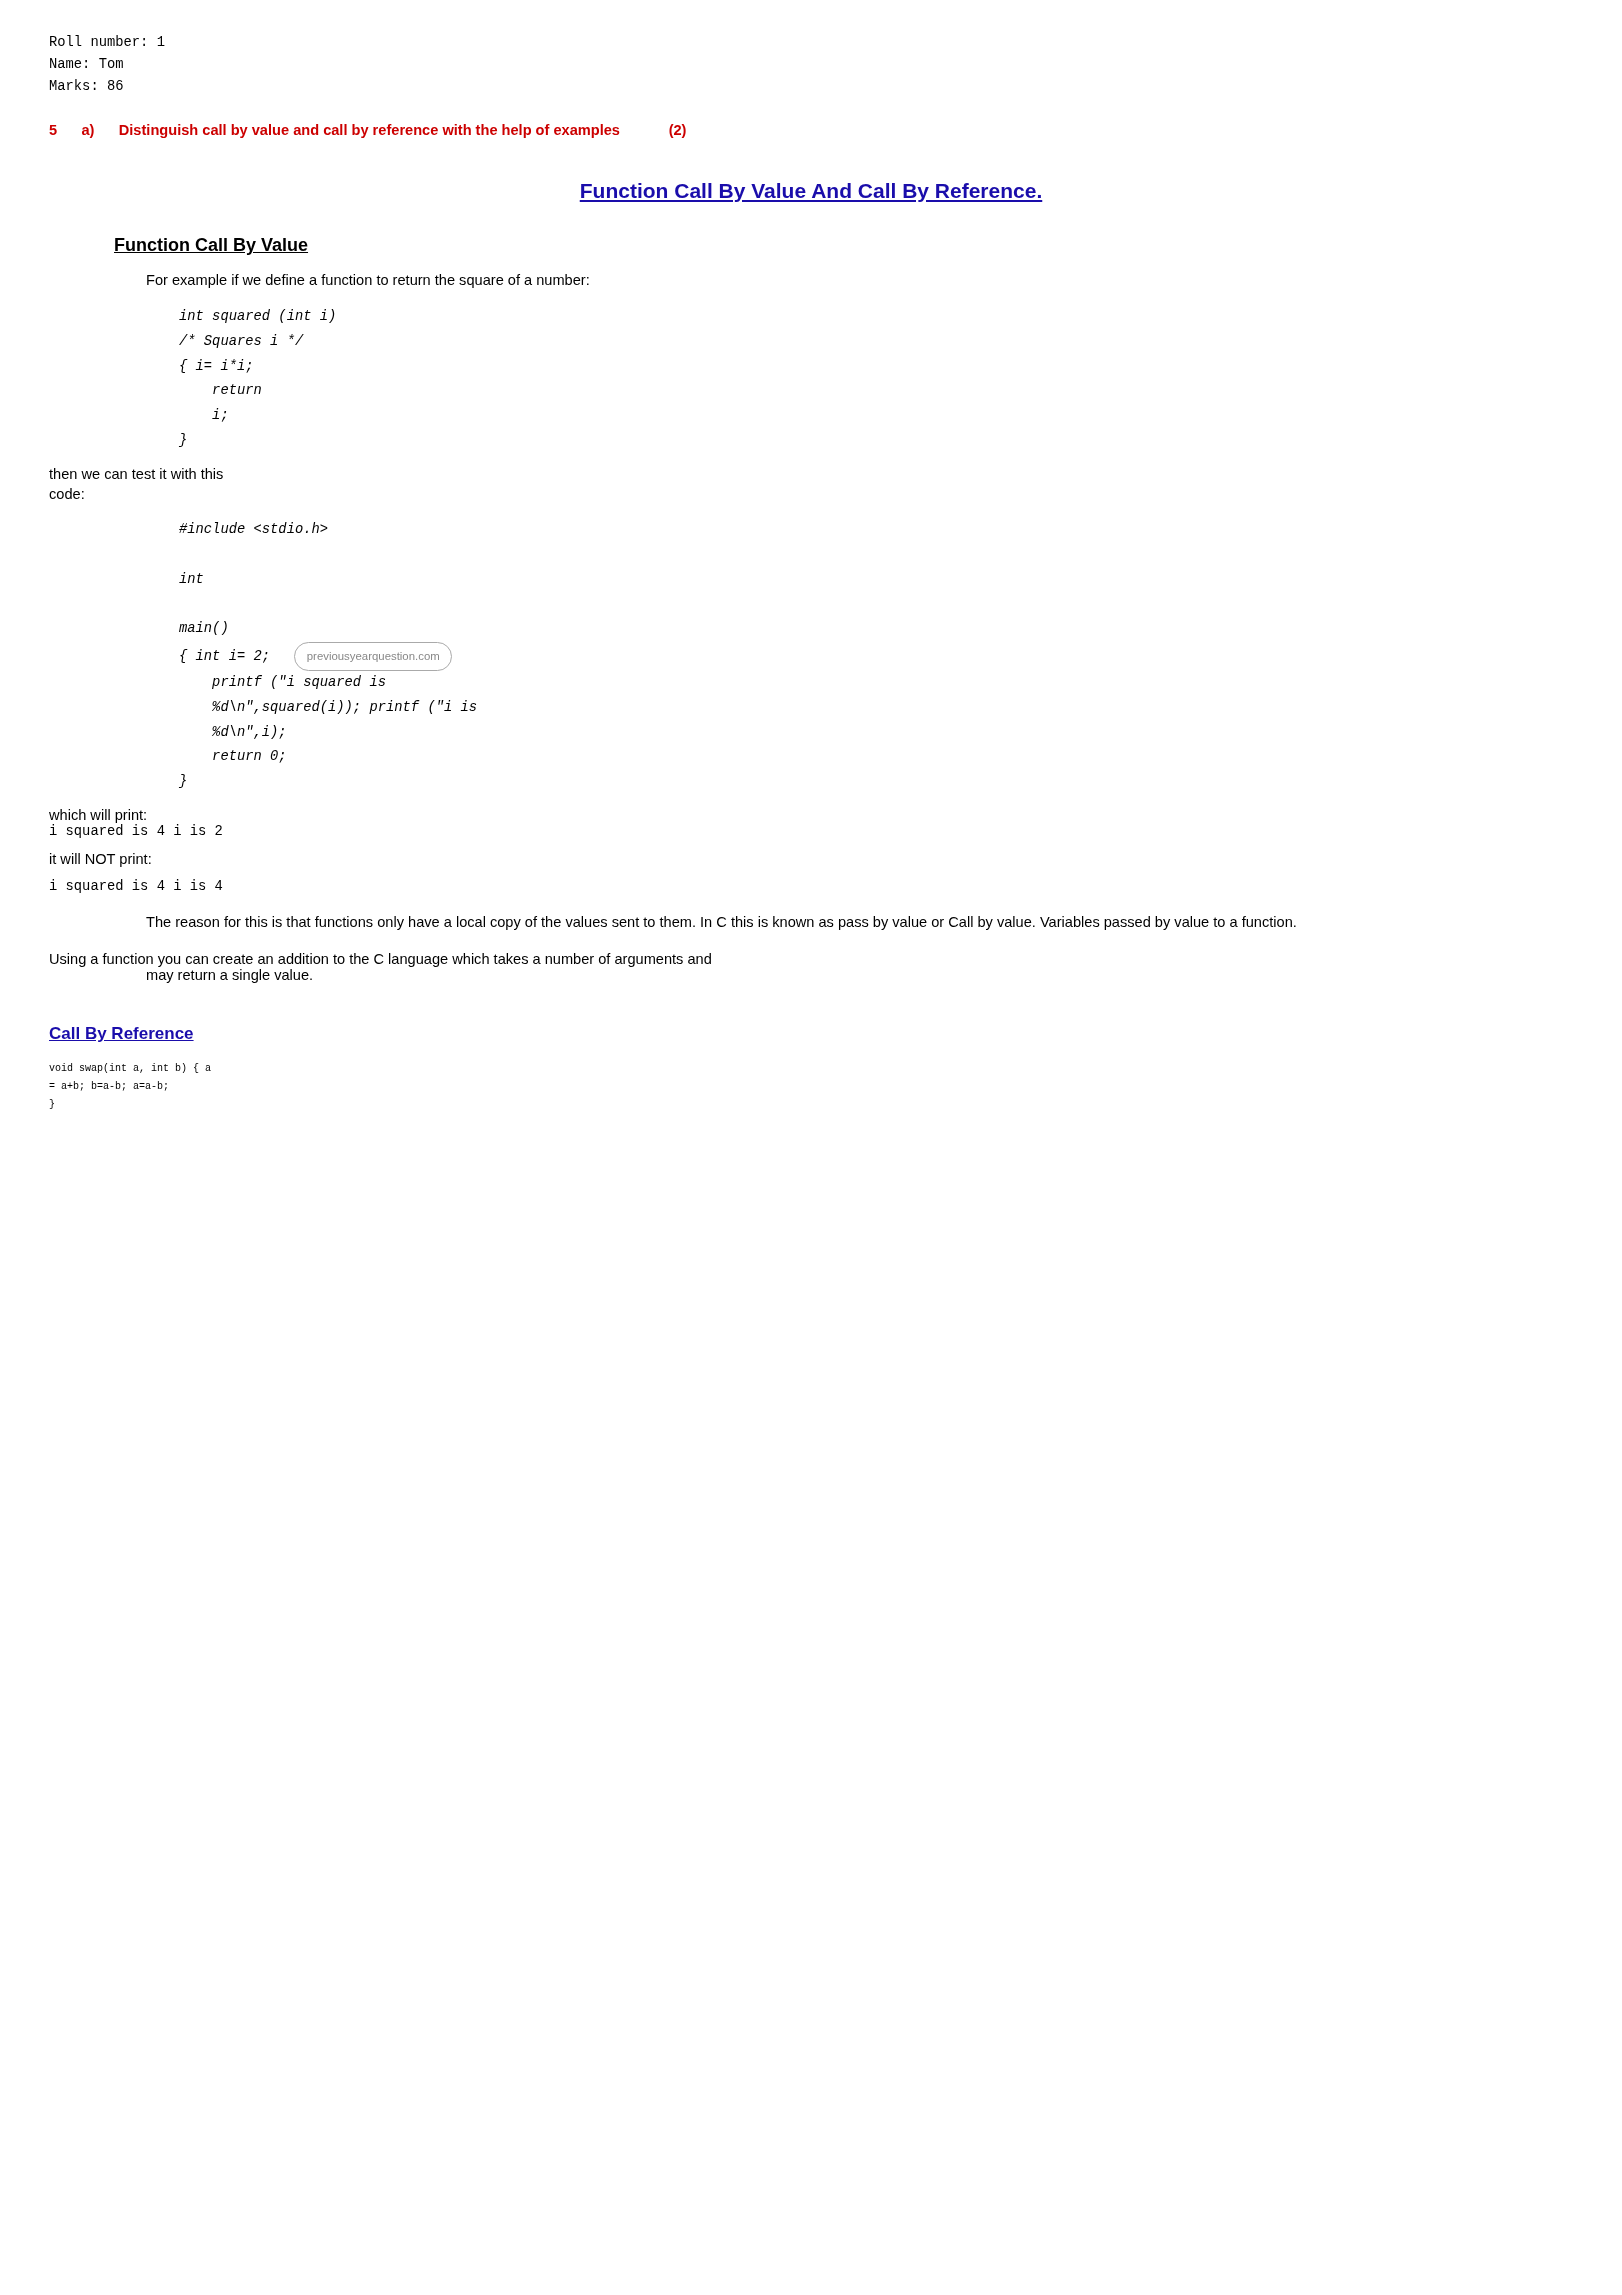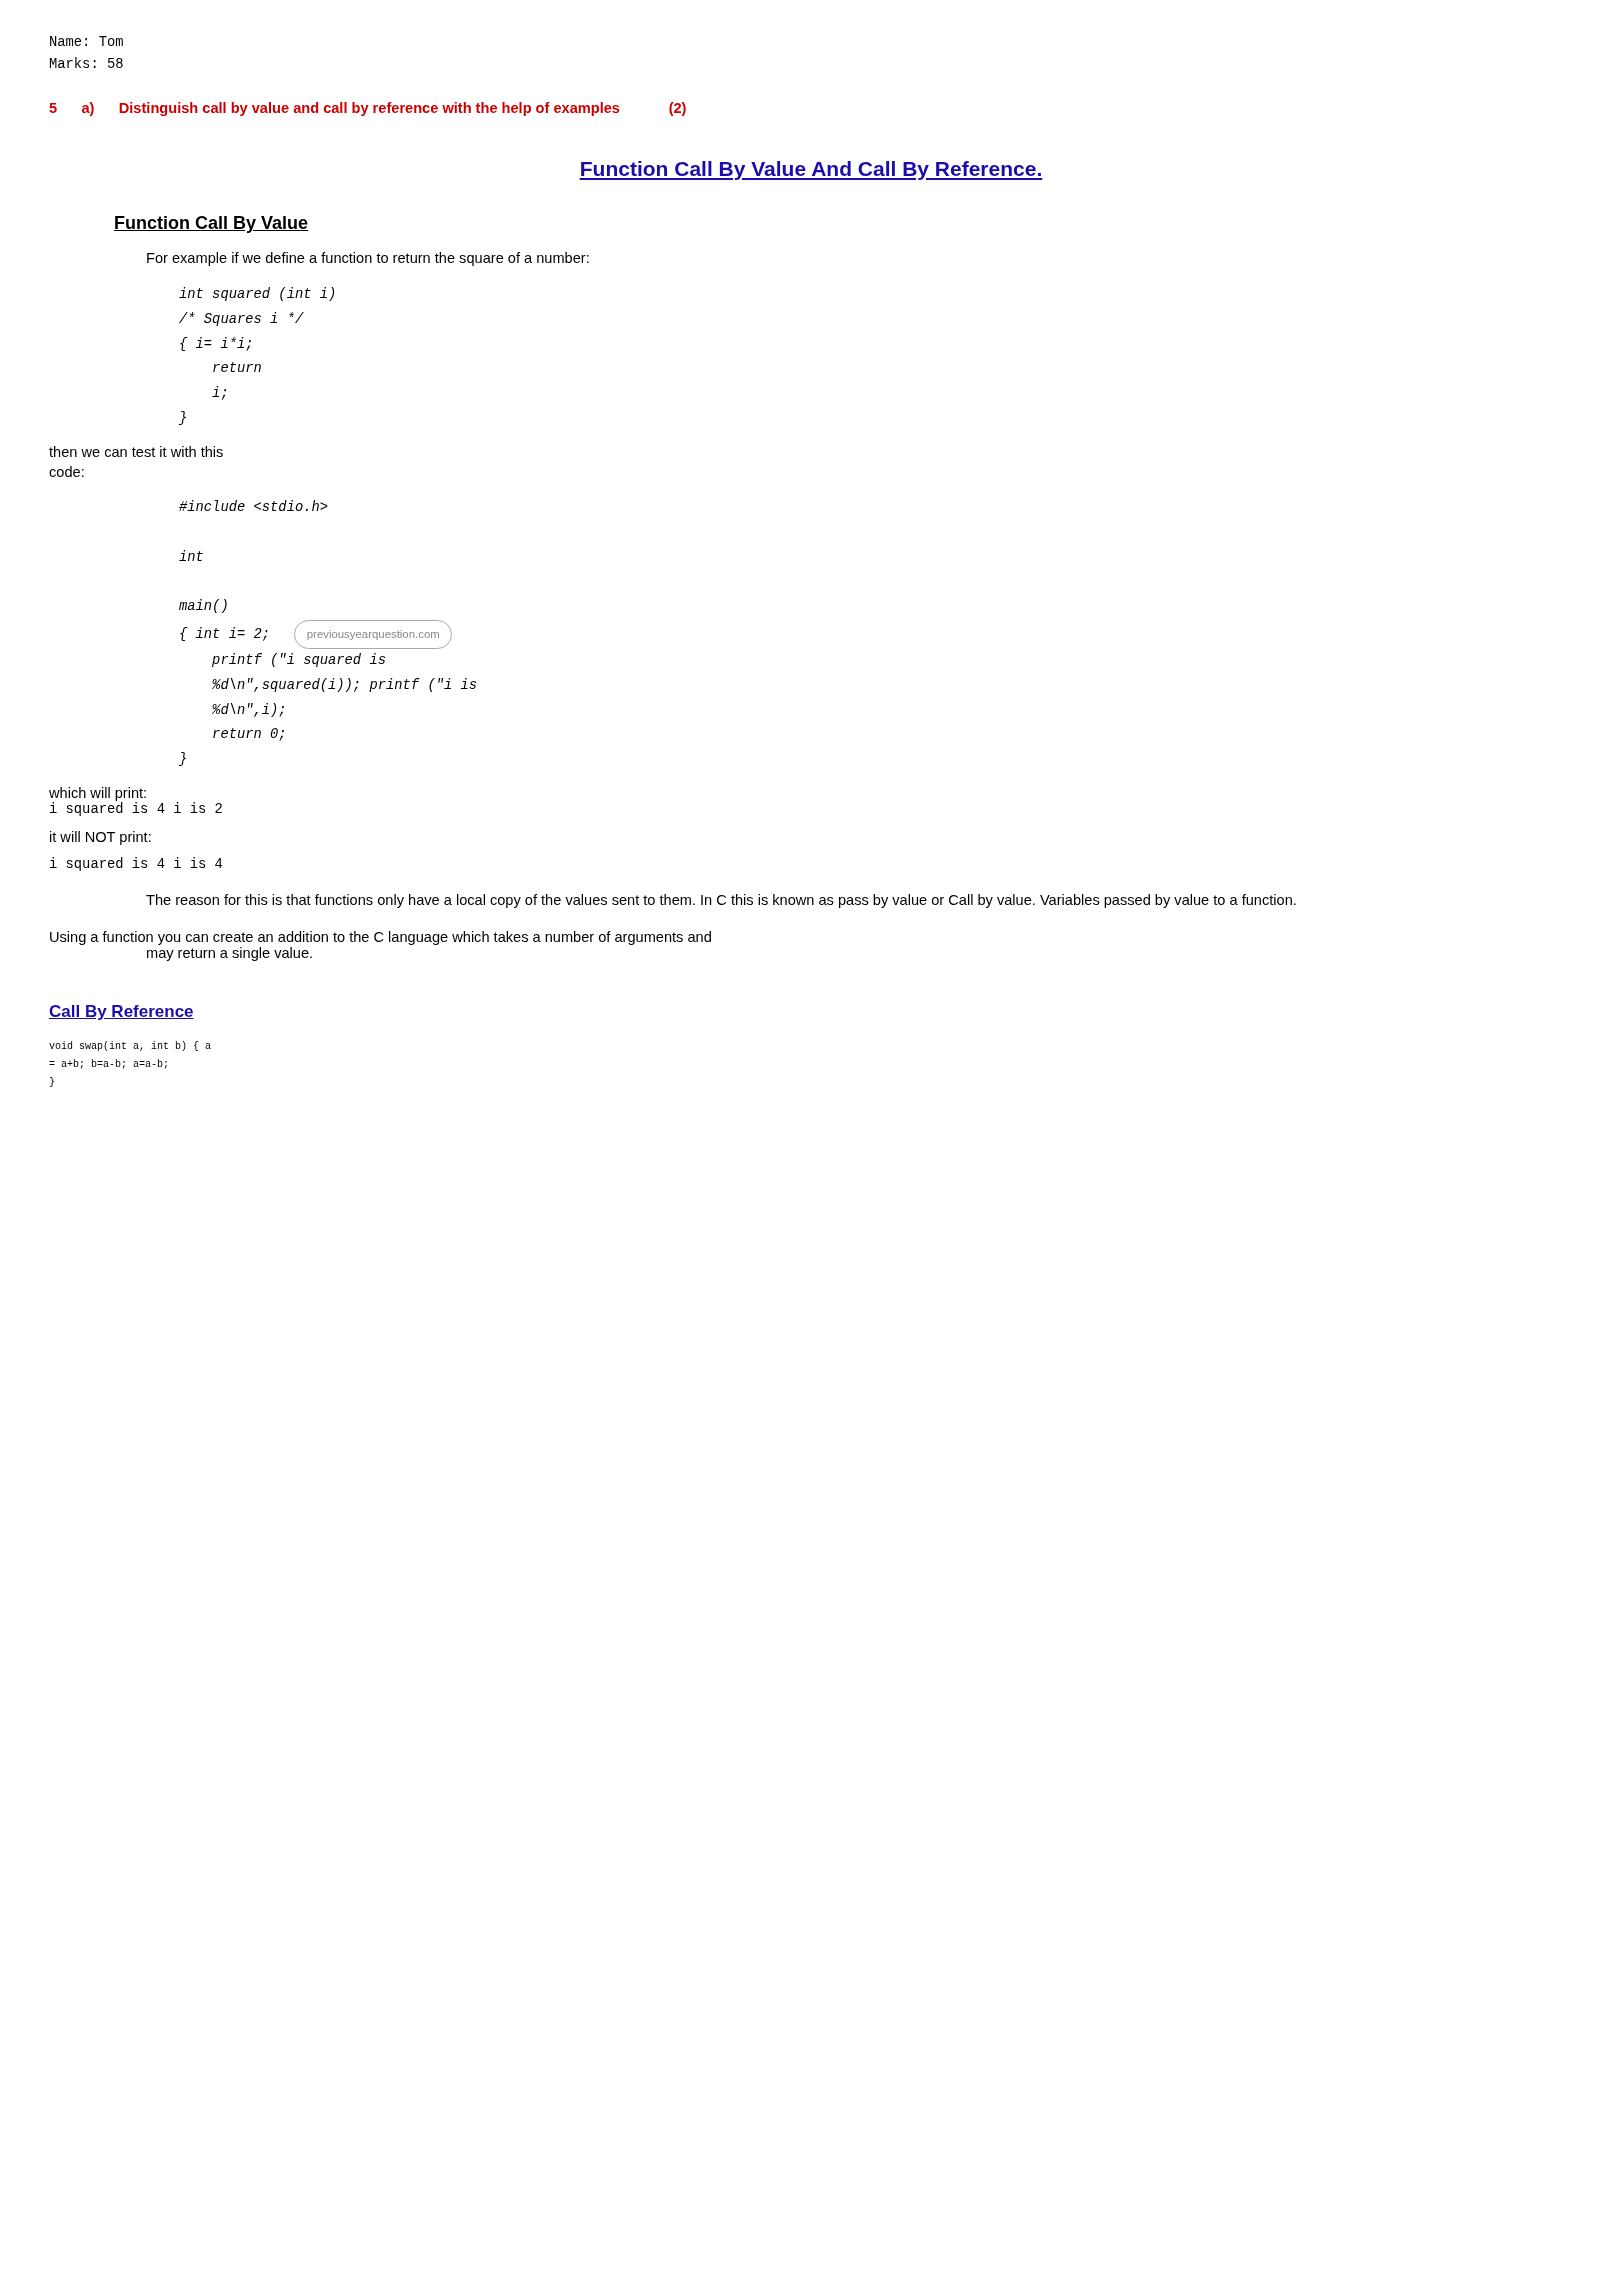--- a/index.html
+++ b/index.html
@@ -87,22 +87,23 @@
       font-family: 'Courier New', Courier, monospace;
       font-size: 10px;
       line-height: 1.8;
       margin-bottom: 4px;
     }
   </style>
 </head>
 <body>
 
 <div class="header-info">
+  <div>Roll number: 1</div>
   <div>Name: Tom</div>
-  <div>Marks: 58</div>
+  <div>Marks: 86</div>
 </div>
 
 <div class="question-line">
   <span>5</span>
   &nbsp;&nbsp;&nbsp;&nbsp;
   <span>a)</span>
   &nbsp;&nbsp;&nbsp;&nbsp;
   <span>Distinguish call by value and call by reference with the help of examples</span>
   &nbsp;&nbsp;&nbsp;&nbsp;&nbsp;&nbsp;&nbsp;&nbsp;&nbsp;&nbsp;
   <span>(2)</span>

